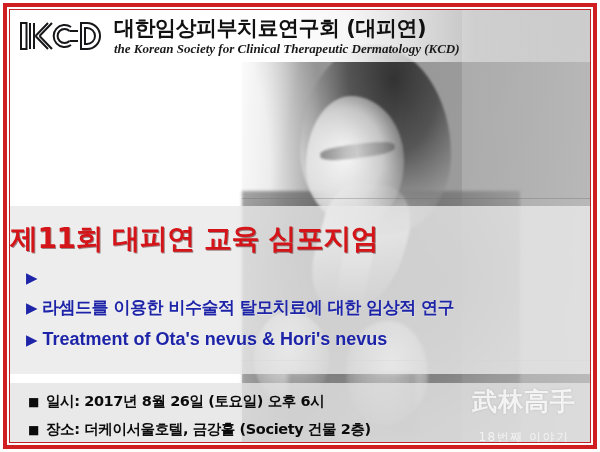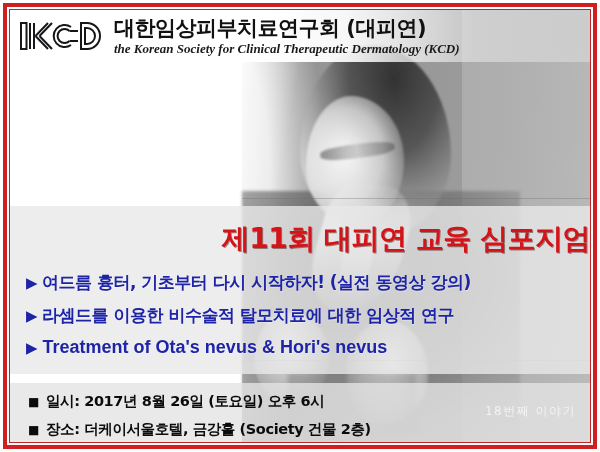--- a/index.html
+++ b/index.html
@@ -233,21 +233,21 @@
   .panel-main {
     position: absolute;
     left: 0; right: 0;
     top: 196px;
     height: 168px;
     background: rgba(232,232,232,0.80);
   }
   .title-main {
     margin: 0;
     padding-top: 14px;
-    text-align: right;
+    text-align: left;
     font-family: "DejaVu Sans", "Liberation Sans", sans-serif;
     font-size: 28px;
     font-weight: bold;
     color: #d41418;
     letter-spacing: -0.5px;
     text-shadow: 1px 1px 0 rgba(60,0,0,0.45);
     white-space: nowrap;
   }
   .bullet-list {
     margin: 0;
@@ -380,21 +380,20 @@
           <span class="org-name-en">the Korean Society for Clinical Therapeutic Dermatology (KCD)</span>
         </div>
       </div>
 
       <div class="panel-main">
         <h1 class="title-main">제11회 대피연 교육 심포지엄</h1>
 
         <ul class="bullet-list">
           <li class="bullet-item">
             <span class="tri-icon">▶</span>
-            <span>여드름 흉터, 기초부터 다시 시작하자! (실전 동영상 강의)</span>
           </li>
           <li class="bullet-item">
             <span class="tri-icon">▶</span>
             <span>라셈드를 이용한 비수술적 탈모치료에 대한 임상적 연구</span>
           </li>
           <li class="bullet-item latin">
             <span class="tri-icon">▶</span>
             <span>Treatment of Ota's nevus &amp; Hori's nevus</span>
           </li>
         </ul>
@@ -405,18 +404,19 @@
           <span class="sq-icon">■</span>
           <span>일시: 2017년 8월 26일 (토요일) 오후 6시</span>
         </div>
         <div class="info-item">
           <span class="sq-icon">■</span>
           <span>장소: 더케이서울호텔, 금강홀 (Society 건물 2층)</span>
         </div>
       </div>
 
       <div class="watermark">
+        <div class="wm-cn">武林高手</div>
         <div class="wm-ko">18번째 이야기</div>
       </div>
 
     </div>
   </div>
 </div>
 
 </body></html>

